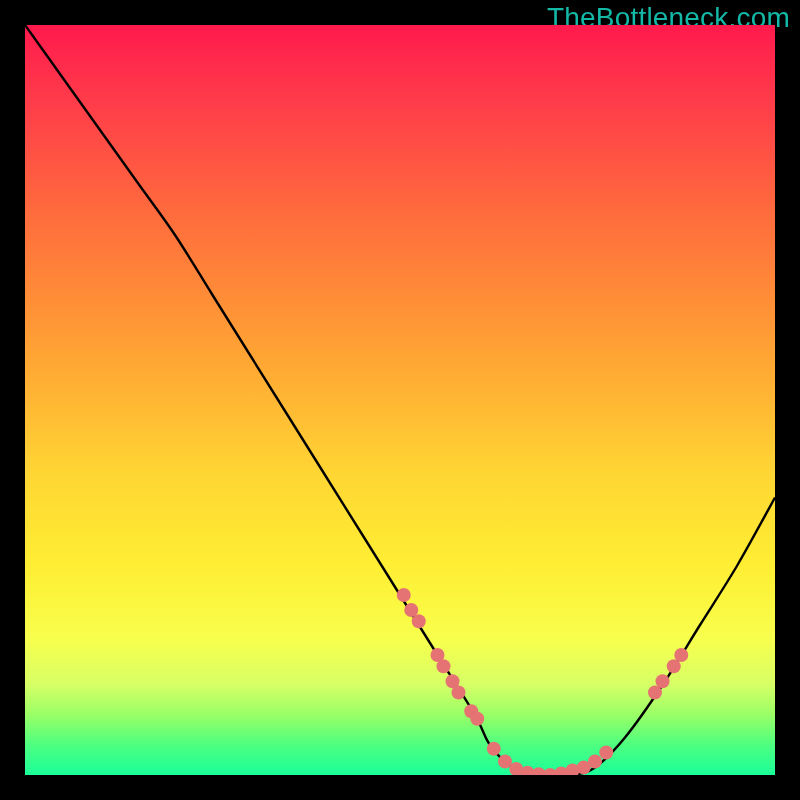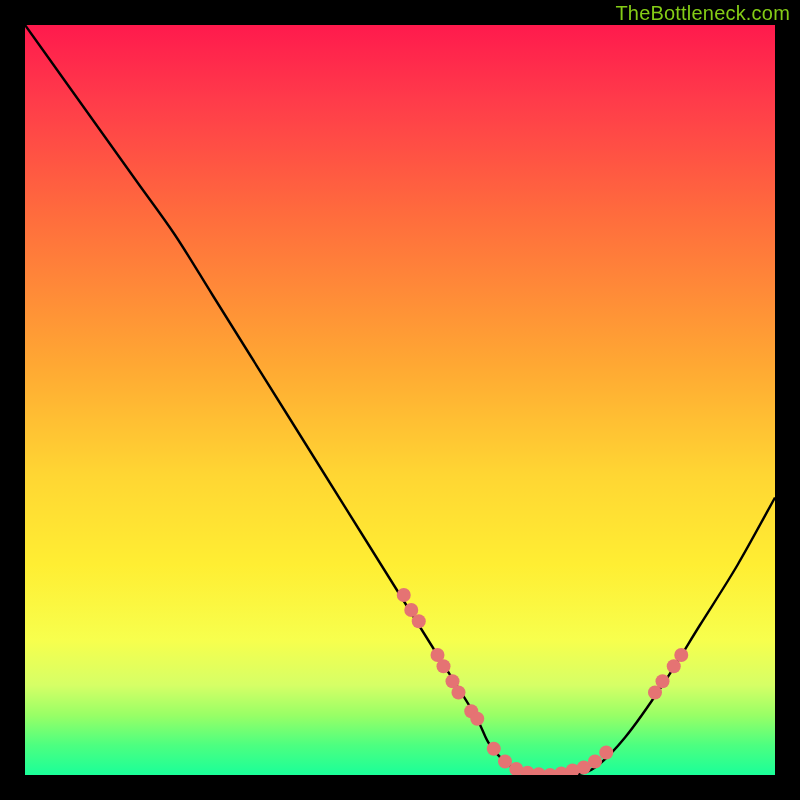--- a/index.html
+++ b/index.html
@@ -27,22 +27,22 @@
       #f7ff4d 82%,
       #d6ff66 88%,
       #99ff66 92%,
       #4dff80 96%,
       #1aff99 100%);
   }
   .attribution {
     position: absolute;
     top: 2px;
     right: 10px;
-    color: #84cc16;
-    font-size: 20px;
+    color: #14b8a6;
+    font-size: 28px;
     font-weight: 500;
     letter-spacing: 0.2px;
   }
   svg.curve {
     position: absolute;
     left: 0;
     top: 0;
     width: 750px;
     height: 750px;
   }

